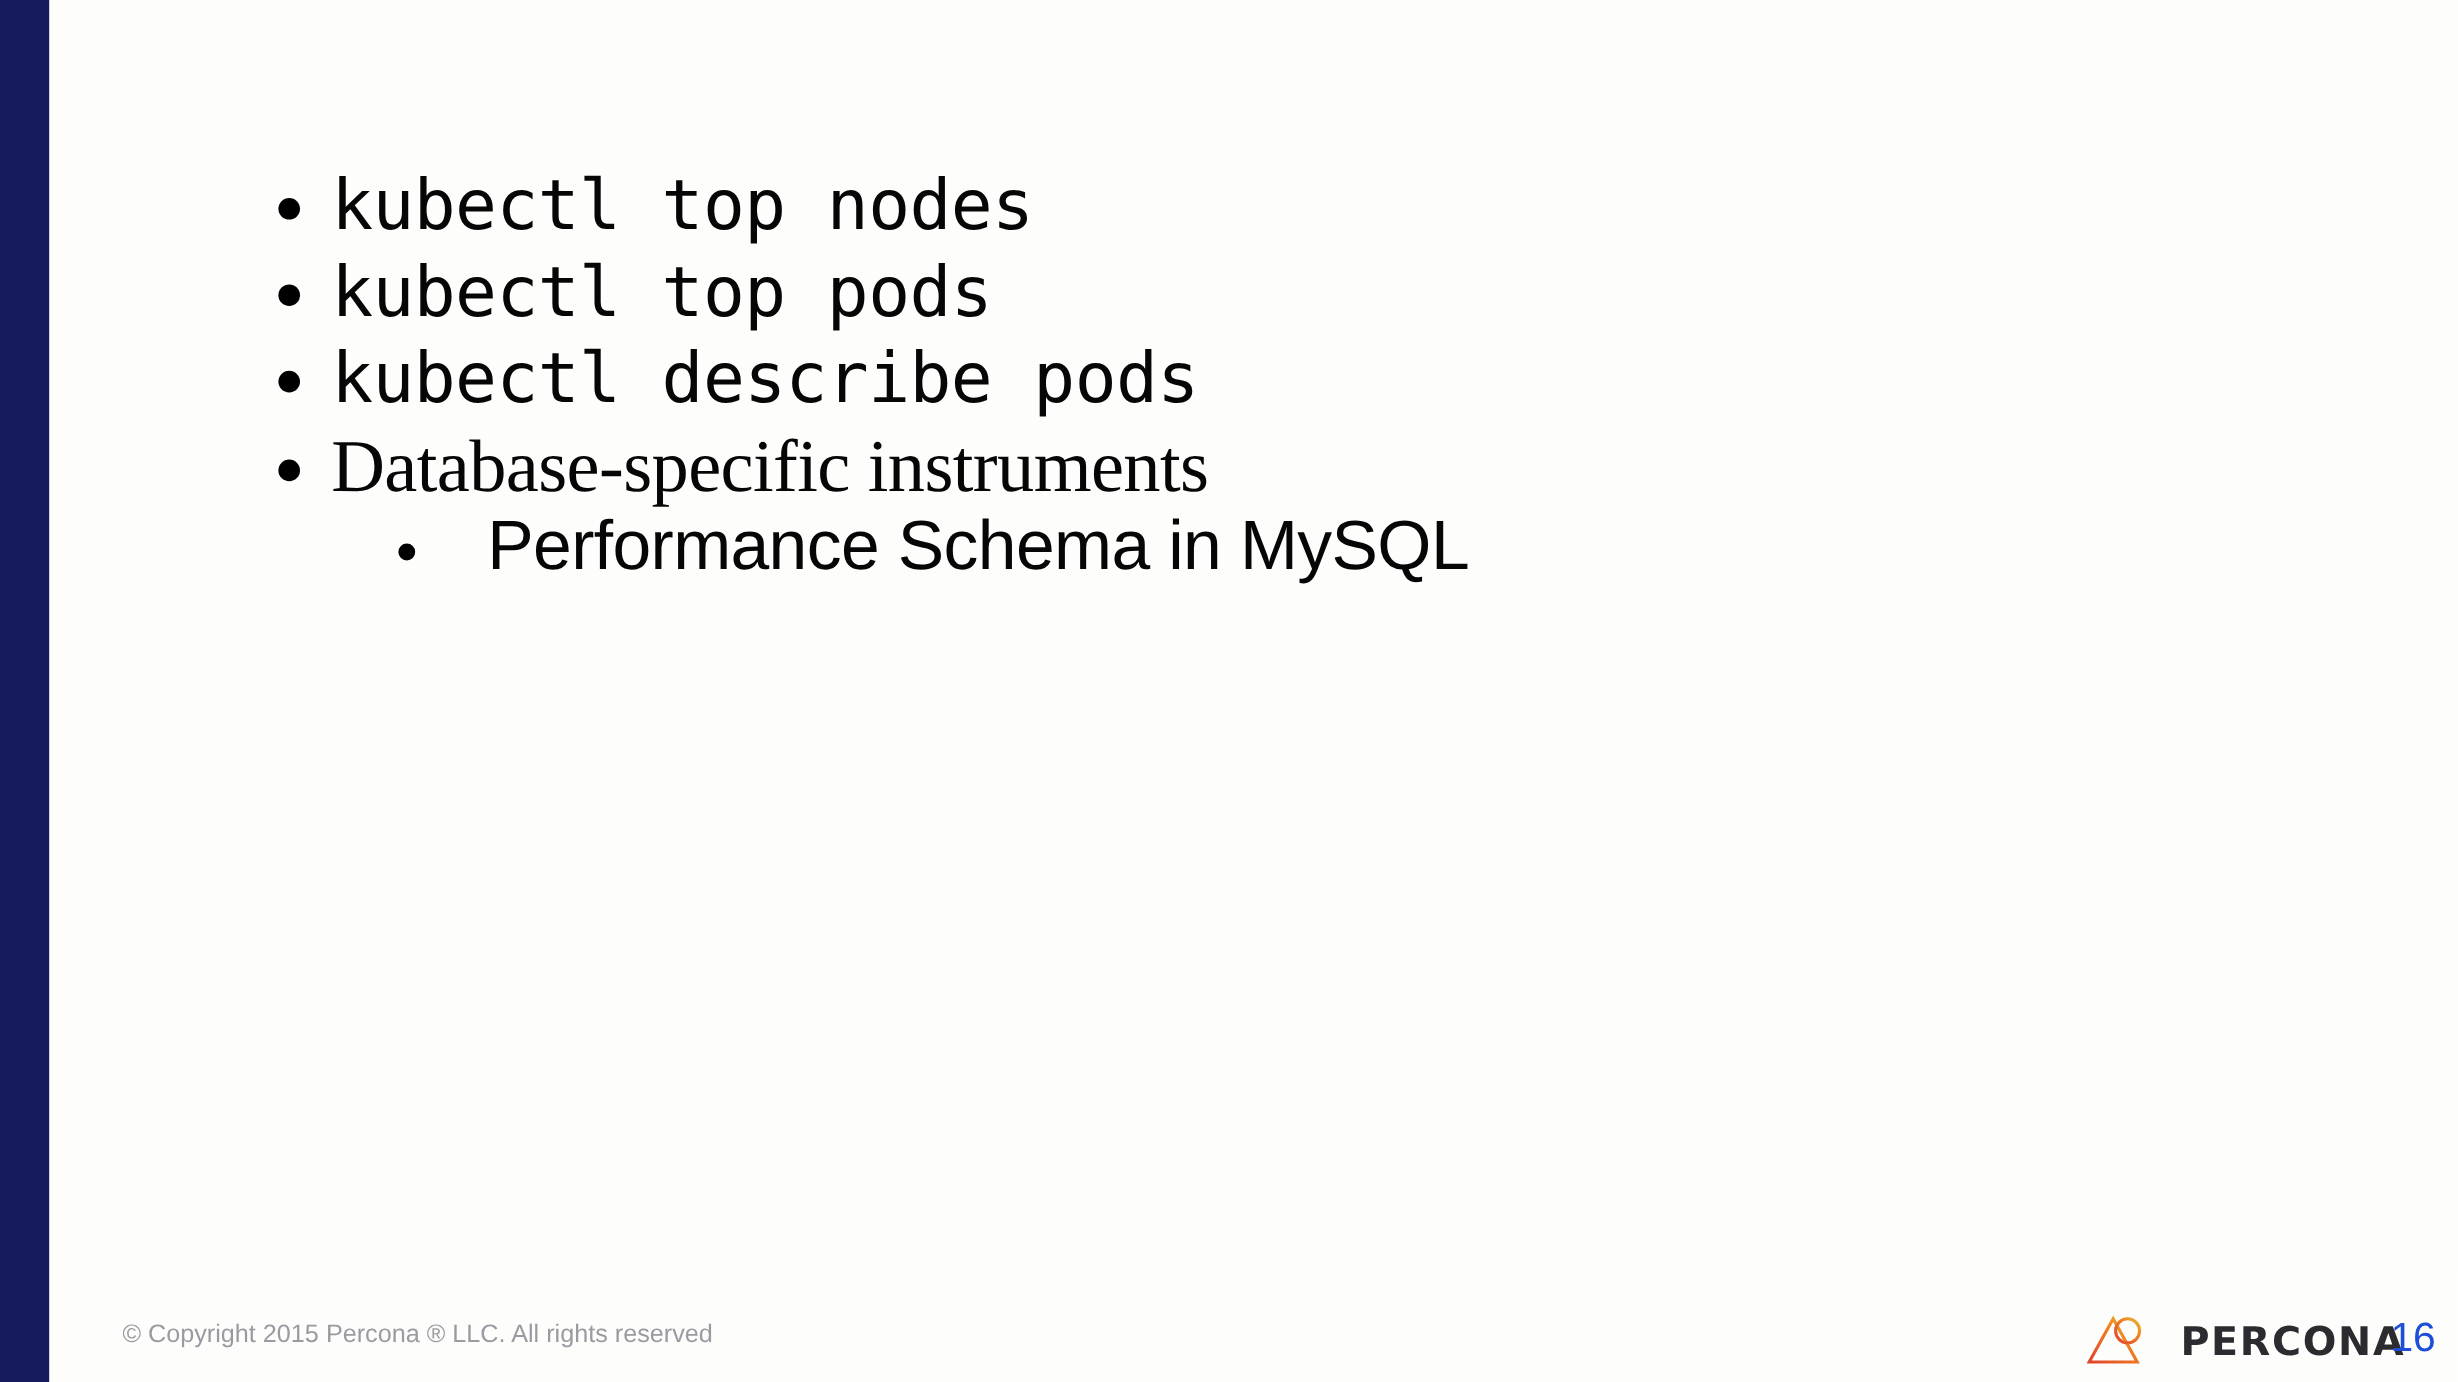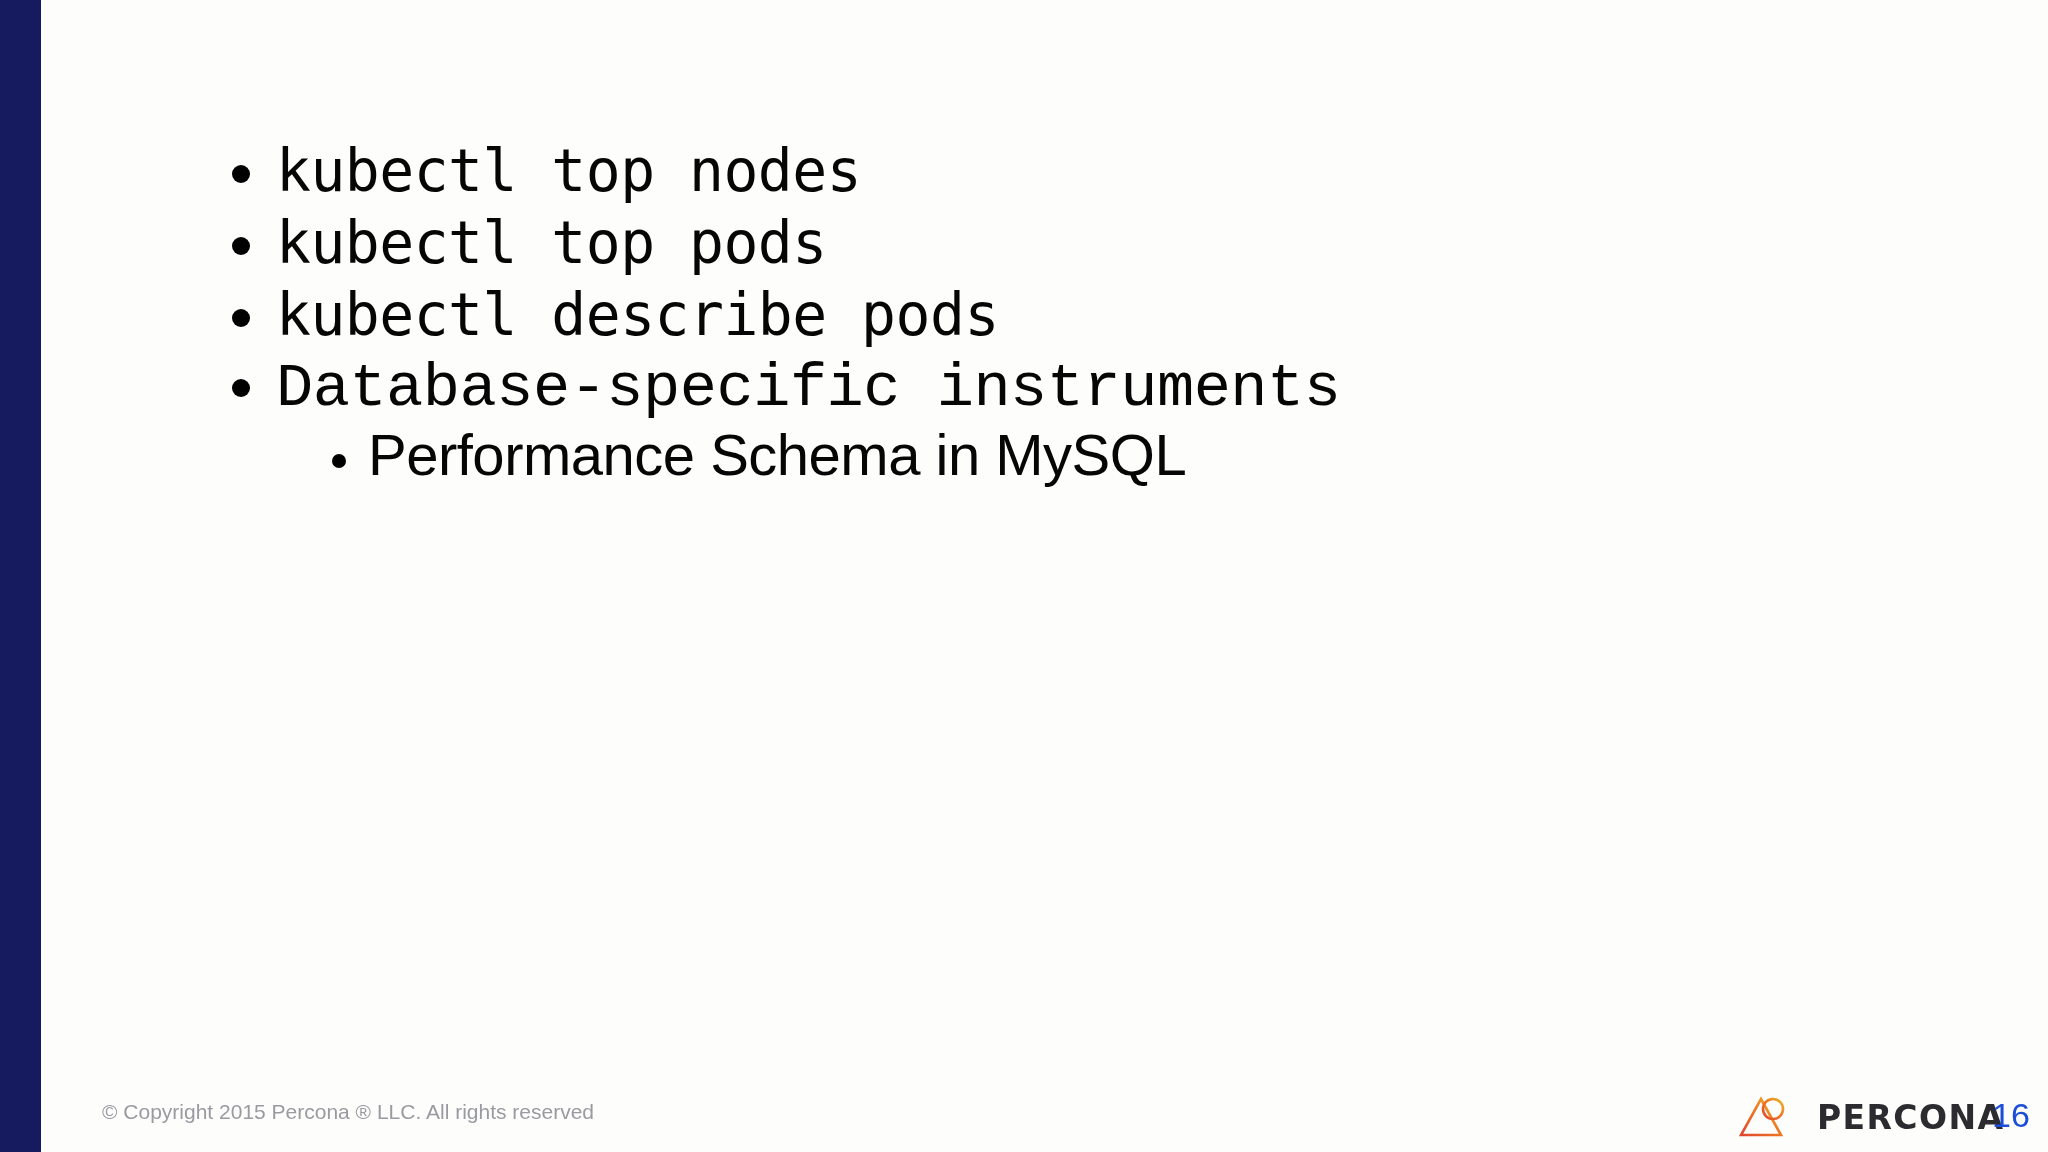--- a/index.html
+++ b/index.html
@@ -71,31 +71,32 @@
   .mono .bullet-text {
     font-family: "DejaVu Sans Mono", "Liberation Mono", monospace;
     font-size: 58px;
     letter-spacing: -0.5px;
     line-height: 1.0;
   }
   .mono {
     height: 72px;
   }
   .sans .bullet-text {
-    font-family: Liberation Mono, monospace;
+    font-family: Liberation Serif, serif;
     font-size: 62px;
     letter-spacing: -0.5px;
     line-height: 1.0;
   }
   .sans {
     height: 68px;
   }
   .level2 {
     margin-left: 100px;
     height: 74px;
+    gap: 38px;
   }
   .level2 .bullet-text {
     font-family: "Liberation Sans", sans-serif;
     font-size: 58px;
     letter-spacing: -0.5px;
     line-height: 1.0;
   }
   .footer-copyright {
     position: absolute;
     left: 102px;

